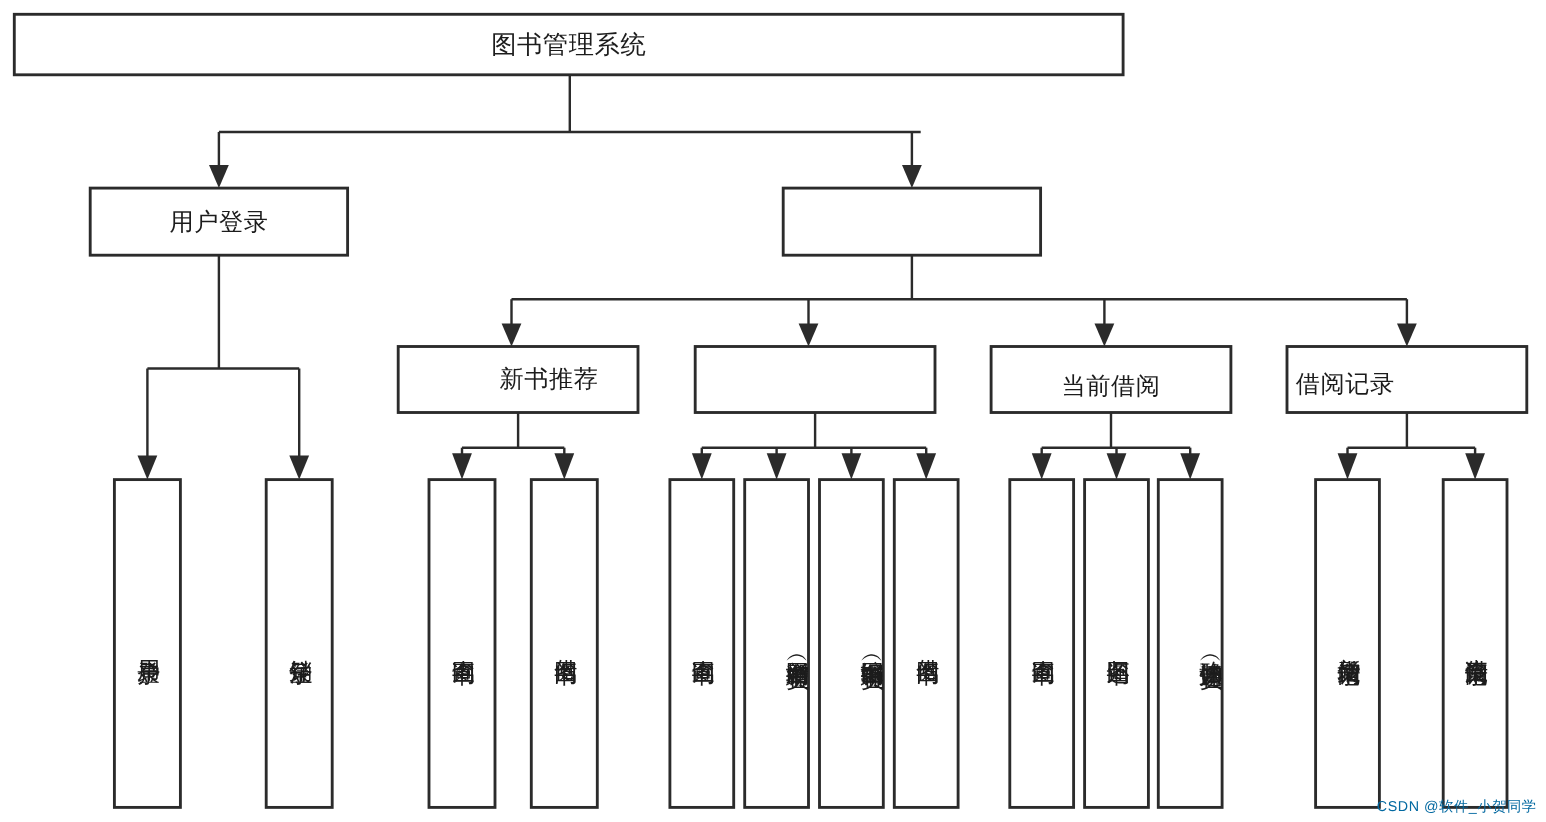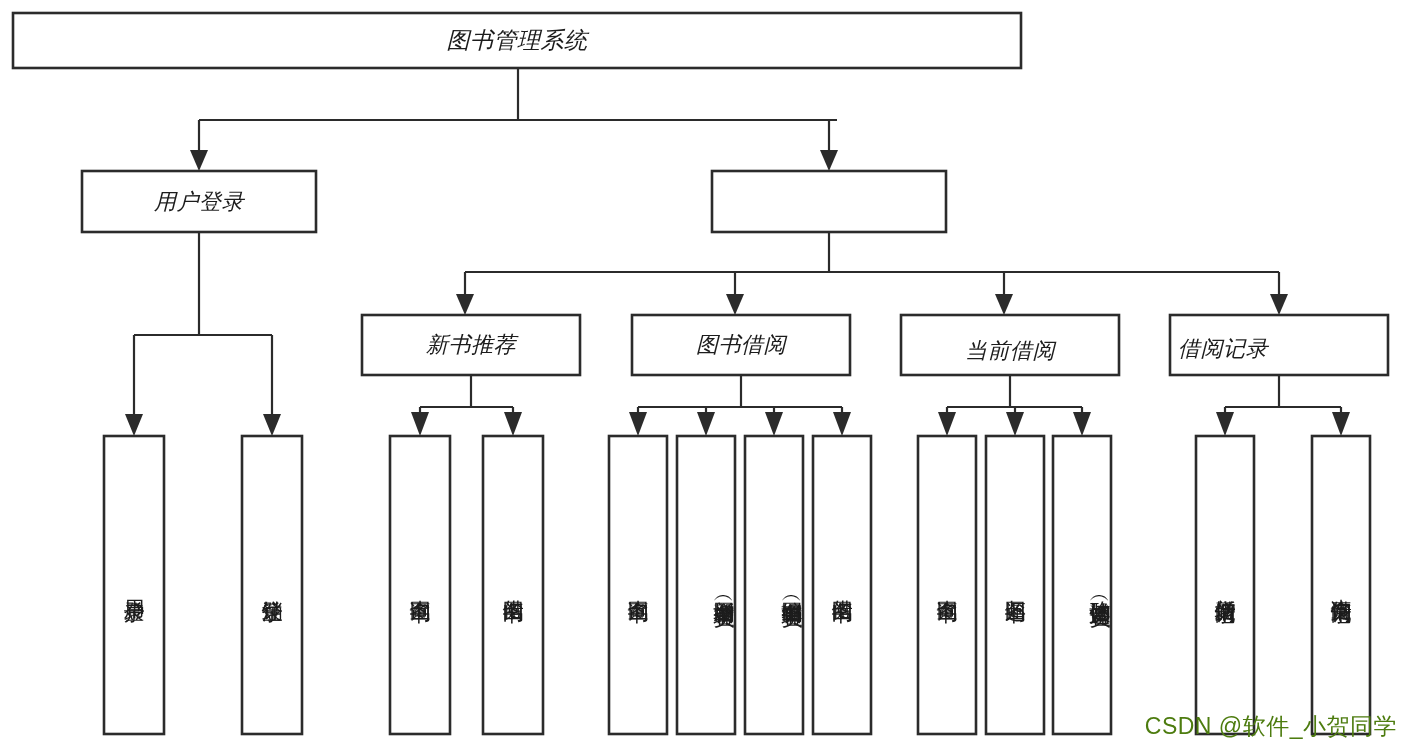--- a/index.html
+++ b/index.html
@@ -45,21 +45,20 @@
   .node-label-h {
     position: absolute;
     display: flex;
     align-items: center;
     justify-content: center;
     color: #1c1c1c;
     font-size: 22px;
     letter-spacing: 0.5px;
     white-space: nowrap;
     pointer-events: none;
-    font-style: italic;
   }
   .node-label-v {
     position: absolute;
     display: flex;
     align-items: center;
     justify-content: center;
     color: #1c1c1c;
     font-size: 21px;
     line-height: 1.08;
     writing-mode: vertical-rl;
@@ -68,22 +67,22 @@
     white-space: nowrap;
     pointer-events: none;
   }
   .node-label-v.topalign {
     align-items: flex-start;
   }
   .watermark {
     position: absolute;
     right: 8px;
     bottom: 5px;
-    font-size: 23px;
-    color: #4d7c0f;
+    font-size: 13px;
+    color: #0369a1;
     letter-spacing: 0.5px;
     white-space: nowrap;
   }
 </style>
 </head>
 <body>
 
 <div id="diagram-root">
 
   <svg class="diagram-canvas" viewBox="0 0 1405 747">
@@ -187,22 +186,21 @@
       <path class="conn" d="M 1341 407 L 1341 416"></path>
       <polygon class="arrow-head" points="1216,412 1234,412 1225,436"></polygon>
       <polygon class="arrow-head" points="1332,412 1350,412 1341,436"></polygon>
     </g>
   </svg>
 
   <div class="node-label-h" style="left:13px; top:13px; width:1008px; height:55px; font-size:23px;">图书管理系统</div>
 
   <div class="node-label-h" style="left:82px; top:171px; width:234px; height:61px;">用户登录</div>
 
-  <div class="node-label-h" style="left:362px; top:315px; width:218px; height:60px;">新书推荐</div>
-  <div class="node-label-h" style="left:632px; top:315px; width:218px; height:60px;">图书借阅</div>
+  <div class="node-label-h" style="left:362px; top:315px; width:218px; height:60px;padding-left:28px;">新书推荐</div>
   <div class="node-label-h" style="left:901px; top:315px; width:218px; height:72px;">当前借阅</div>
   <div class="node-label-h" style="left:1114px; top:315px; width:218px; height:68px;">借阅记录</div>
 
   <div class="node-label-v" style="left:104px; top:436px; width:60px; height:298px;">用户登录</div>
   <div class="node-label-v" style="left:242px; top:436px; width:60px; height:298px;">注销登录</div>
 
   <div class="node-label-v" style="left:390px; top:436px; width:60px; height:298px;">查询图书</div>
   <div class="node-label-v" style="left:483px; top:436px; width:60px; height:298px;">借阅图书</div>
 
   <div class="node-label-v" style="left:609px; top:436px; width:58px; height:298px;">查询图书</div>

